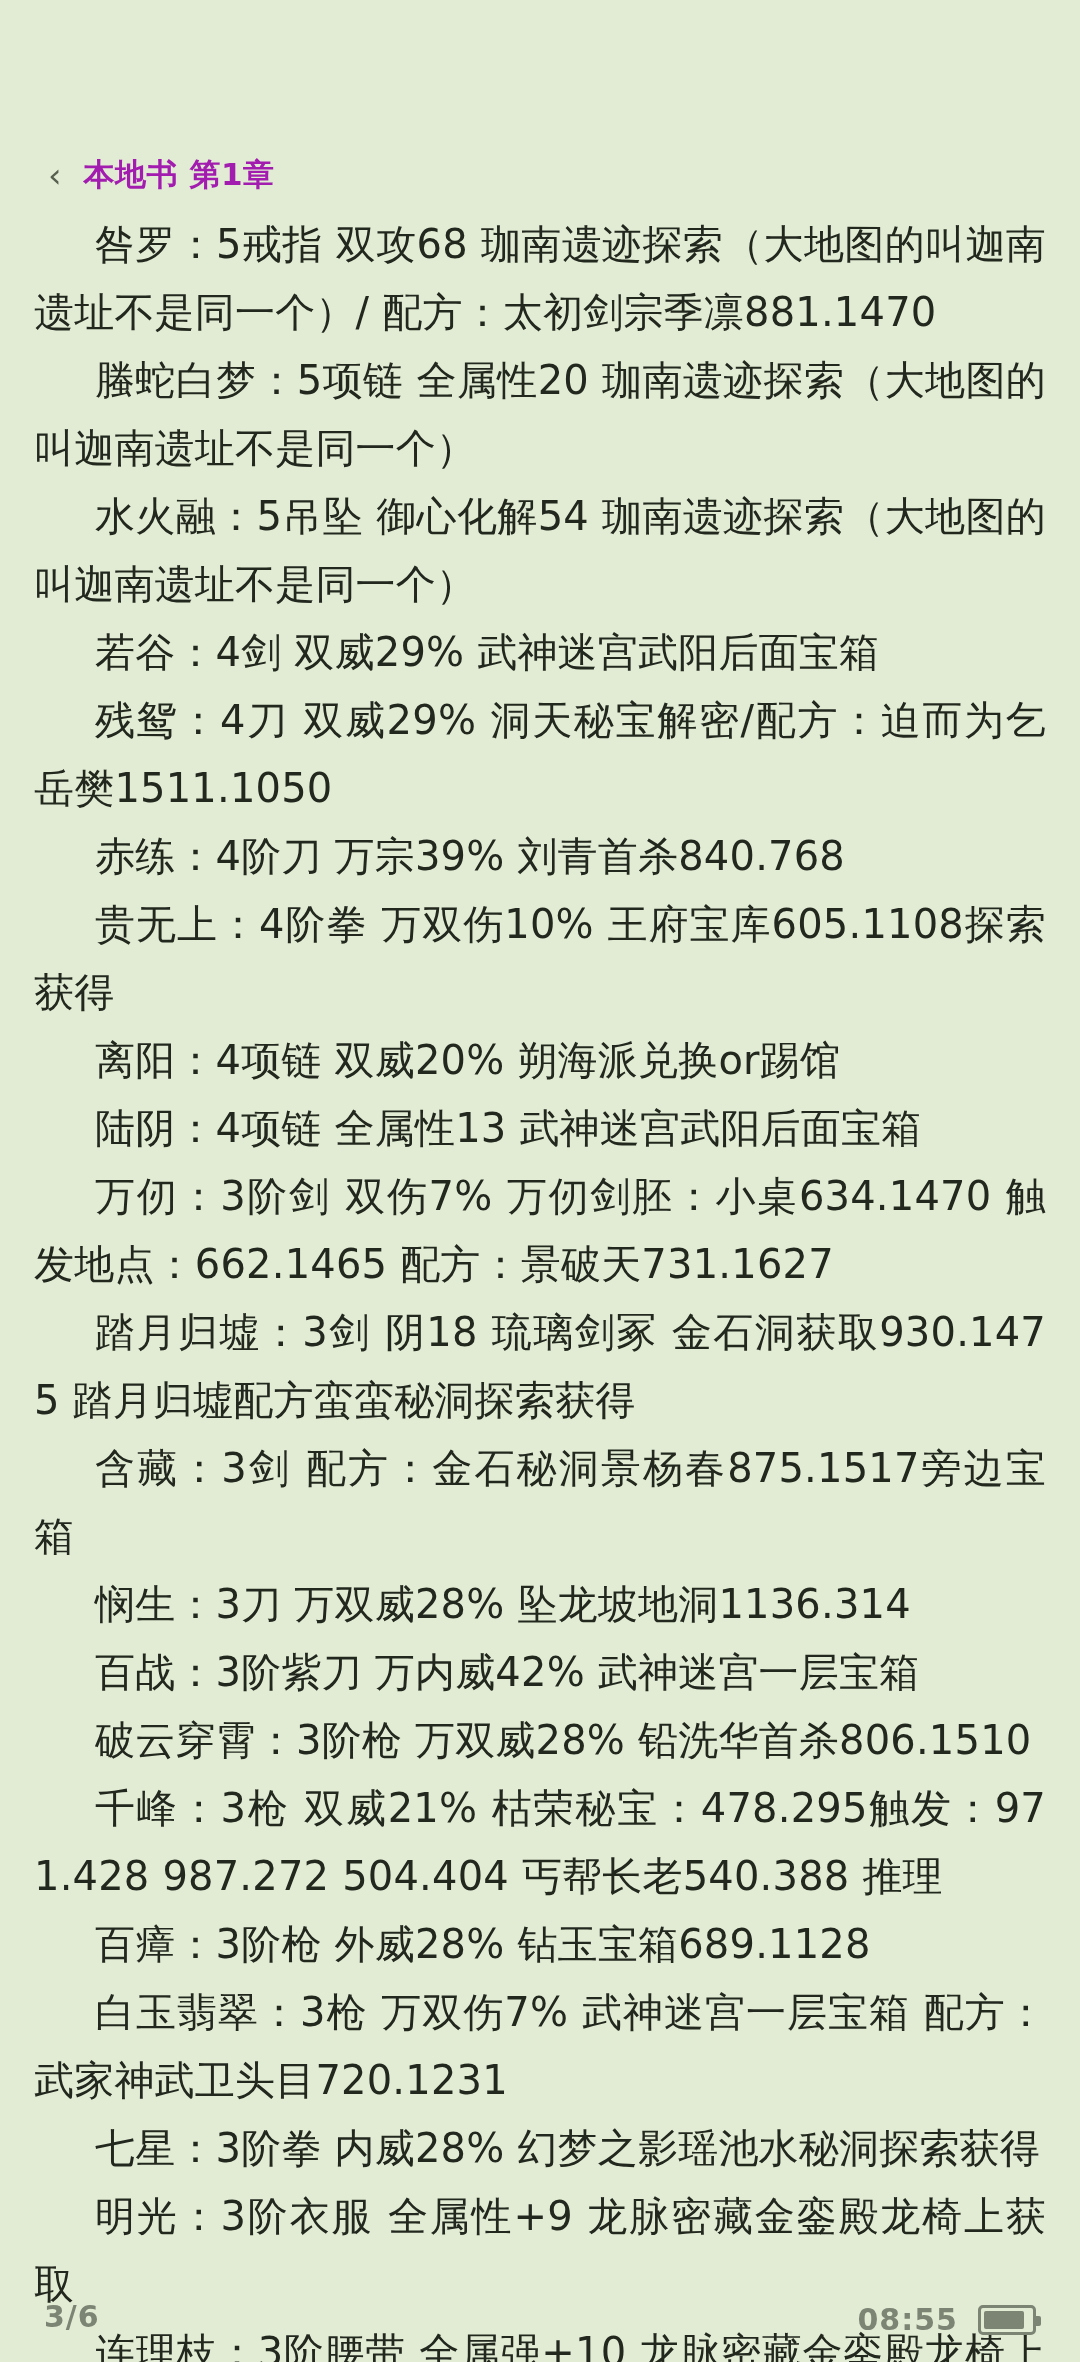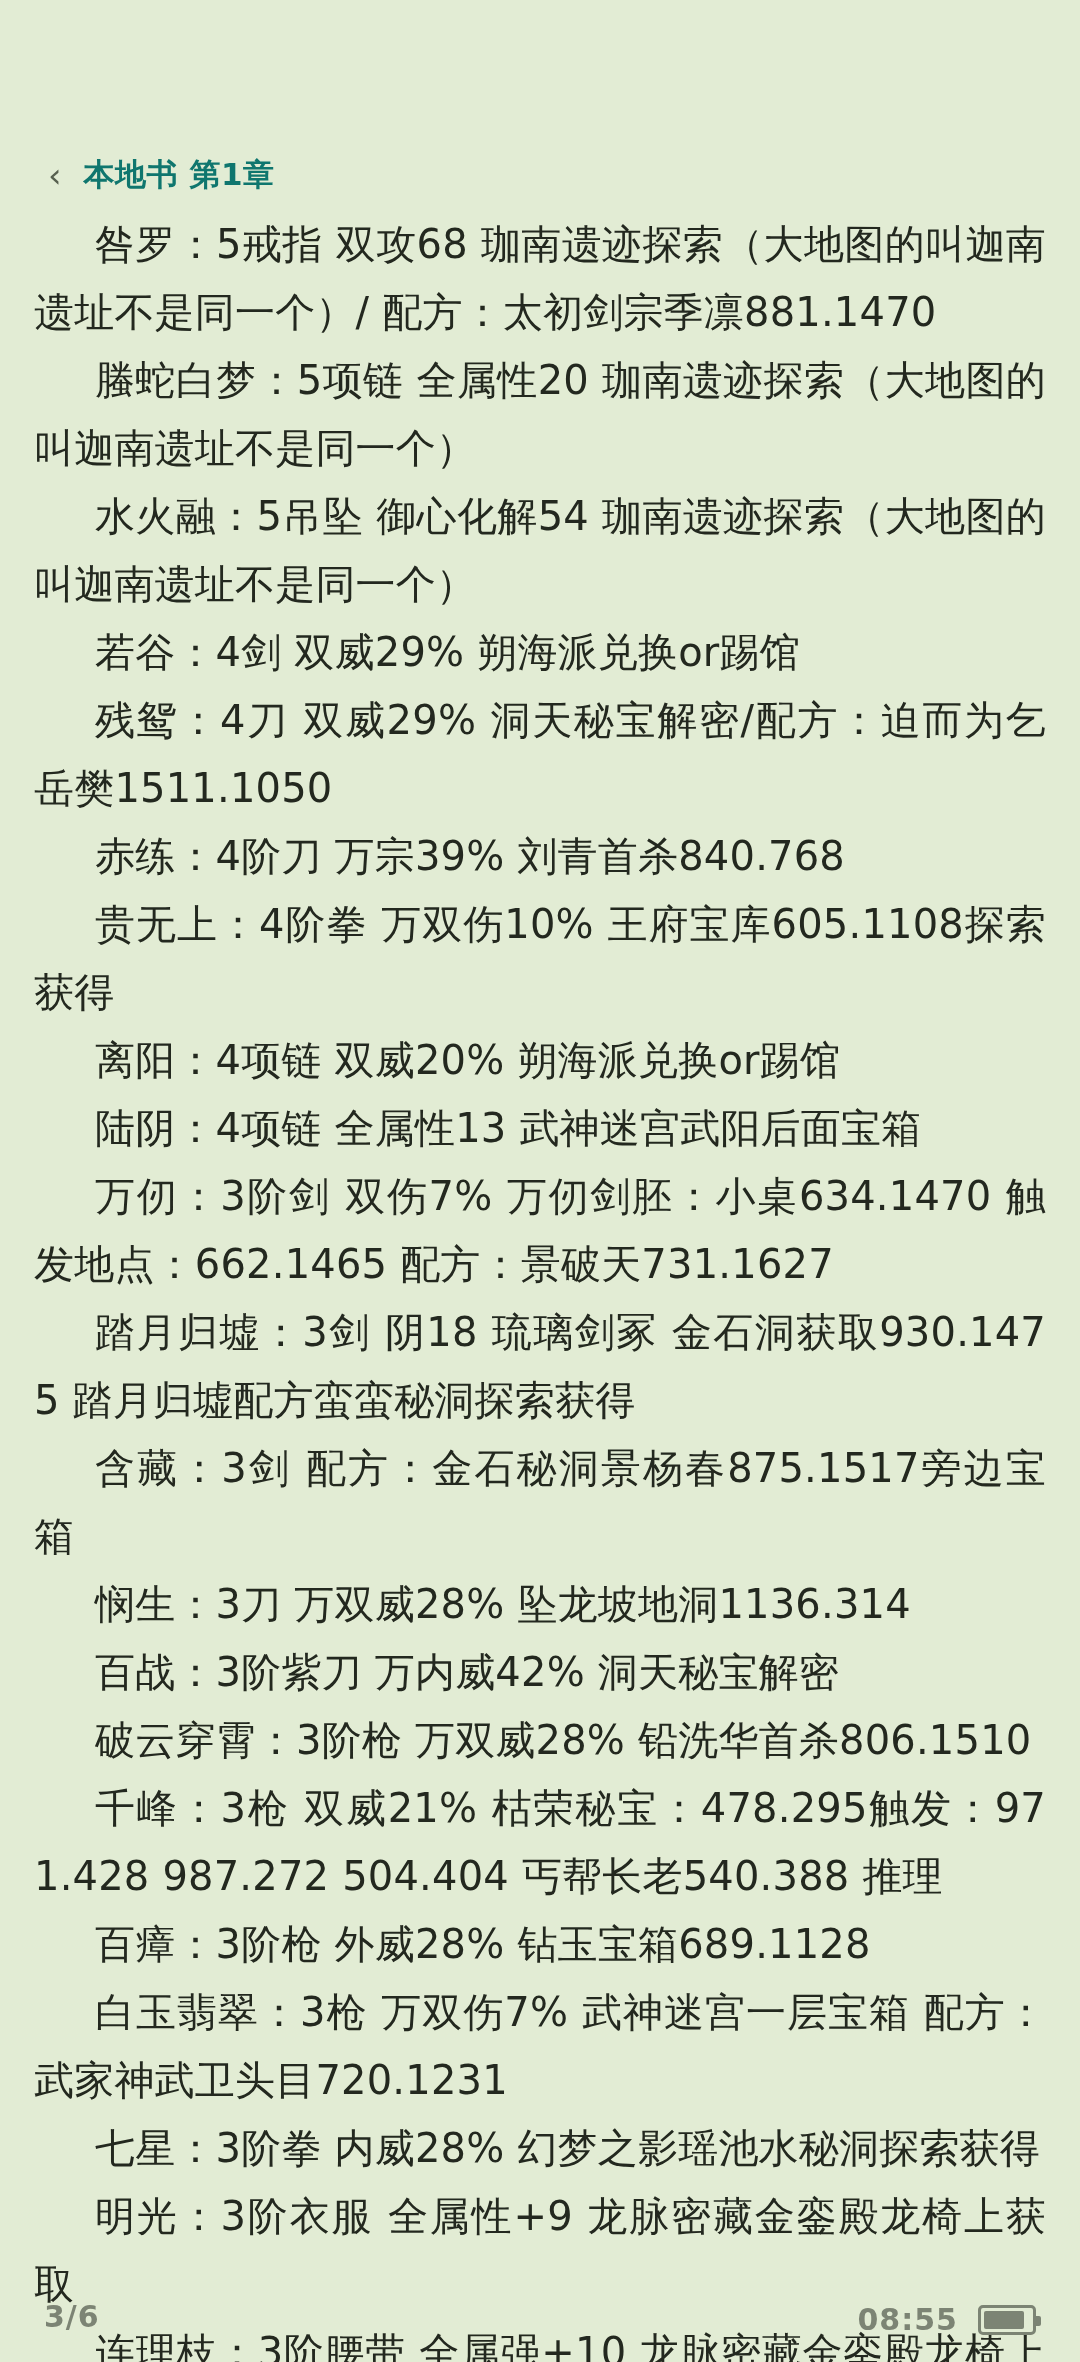--- a/index.html
+++ b/index.html
@@ -38,21 +38,21 @@
   .back-icon {
     font-size: 34px;
     color: #57604f;
     line-height: 1;
     margin-right: 22px;
     font-family: "DejaVu Sans", sans-serif;
   }
   .header-title {
     font-size: 31px;
     font-weight: bold;
-    color: #0f766e;
+    color: #a21caf;
     letter-spacing: 0.5px;
   }
   .content {
     position: absolute;
     left: 0;
     top: 210px;
     width: 1080px;
     height: 2050px;
     padding: 0 34px;
     box-sizing: border-box;
@@ -132,31 +132,31 @@
 
   <div class="header">
     <span class="back-icon">‹</span>
     <span class="header-title">本地书 第1章</span>
   </div>
 
   <div class="content">
     <p class="para">咎罗：5戒指 双攻68 珈南遗迹探索（大地图的叫迦南遗址不是同一个）/ 配方：太初剑宗季凛881.1470</p>
     <p class="para">螣蛇白梦：5项链 全属性20 珈南遗迹探索（大地图的叫迦南遗址不是同一个）</p>
     <p class="para">水火融：5吊坠 御心化解54 珈南遗迹探索（大地图的叫迦南遗址不是同一个）</p>
-    <p class="para">若谷：4剑 双威29% 朔海派兑换or踢馆</p>
+    <p class="para">若谷：4剑 双威29% 武神迷宫武阳后面宝箱</p>
     <p class="para">残鸳：4刀 双威29% 洞天秘宝解密/配方：迫而为乞 岳樊1511.1050</p>
     <p class="para">赤练：4阶刀 万宗39% 刘青首杀840.768</p>
     <p class="para">贵无上：4阶拳 万双伤10% 王府宝库605.1108探索获得</p>
     <p class="para">离阳：4项链 双威20% 朔海派兑换or踢馆</p>
     <p class="para">陆阴：4项链 全属性13 武神迷宫武阳后面宝箱</p>
     <p class="para">万仞：3阶剑 双伤7% 万仞剑胚：小桌634.1470 触发地点：662.1465 配方：景破天731.1627</p>
     <p class="para">踏月归墟：3剑 阴18 琉璃剑冢 金石洞获取930.1475 踏月归墟配方蛮蛮秘洞探索获得</p>
     <p class="para">含藏：3剑 配方：金石秘洞景杨春875.1517旁边宝箱</p>
     <p class="para">悯生：3刀 万双威28% 坠龙坡地洞1136.314</p>
-    <p class="para">百战：3阶紫刀 万内威42% 洞天秘宝解密</p>
+    <p class="para">百战：3阶紫刀 万内威42% 武神迷宫一层宝箱</p>
     <p class="para">破云穿霄：3阶枪 万双威28% 铅洗华首杀806.1510</p>
     <p class="para">千峰：3枪 双威21% 枯荣秘宝：478.295触发：971.428 987.272 504.404 丐帮长老540.388 推理</p>
     <p class="para">百瘴：3阶枪 外威28% 钻玉宝箱689.1128</p>
     <p class="para">白玉翡翠：3枪 万双伤7% 武神迷宫一层宝箱 配方：武家神武卫头目720.1231</p>
     <p class="para">七星：3阶拳 内威28% 幻梦之影瑶池水秘洞探索获得</p>
     <p class="para">明光：3阶衣服 全属性+9 龙脉密藏金銮殿龙椅上获取</p>
     <p class="para">连理枝：3阶腰带 全属强+10 龙脉密藏金銮殿龙椅上获取</p>
     <p class="para">飞鸾：3阶鞋子 全轻功+13 龙脉密藏金銮殿龙椅上获取</p>
   </div>
 

